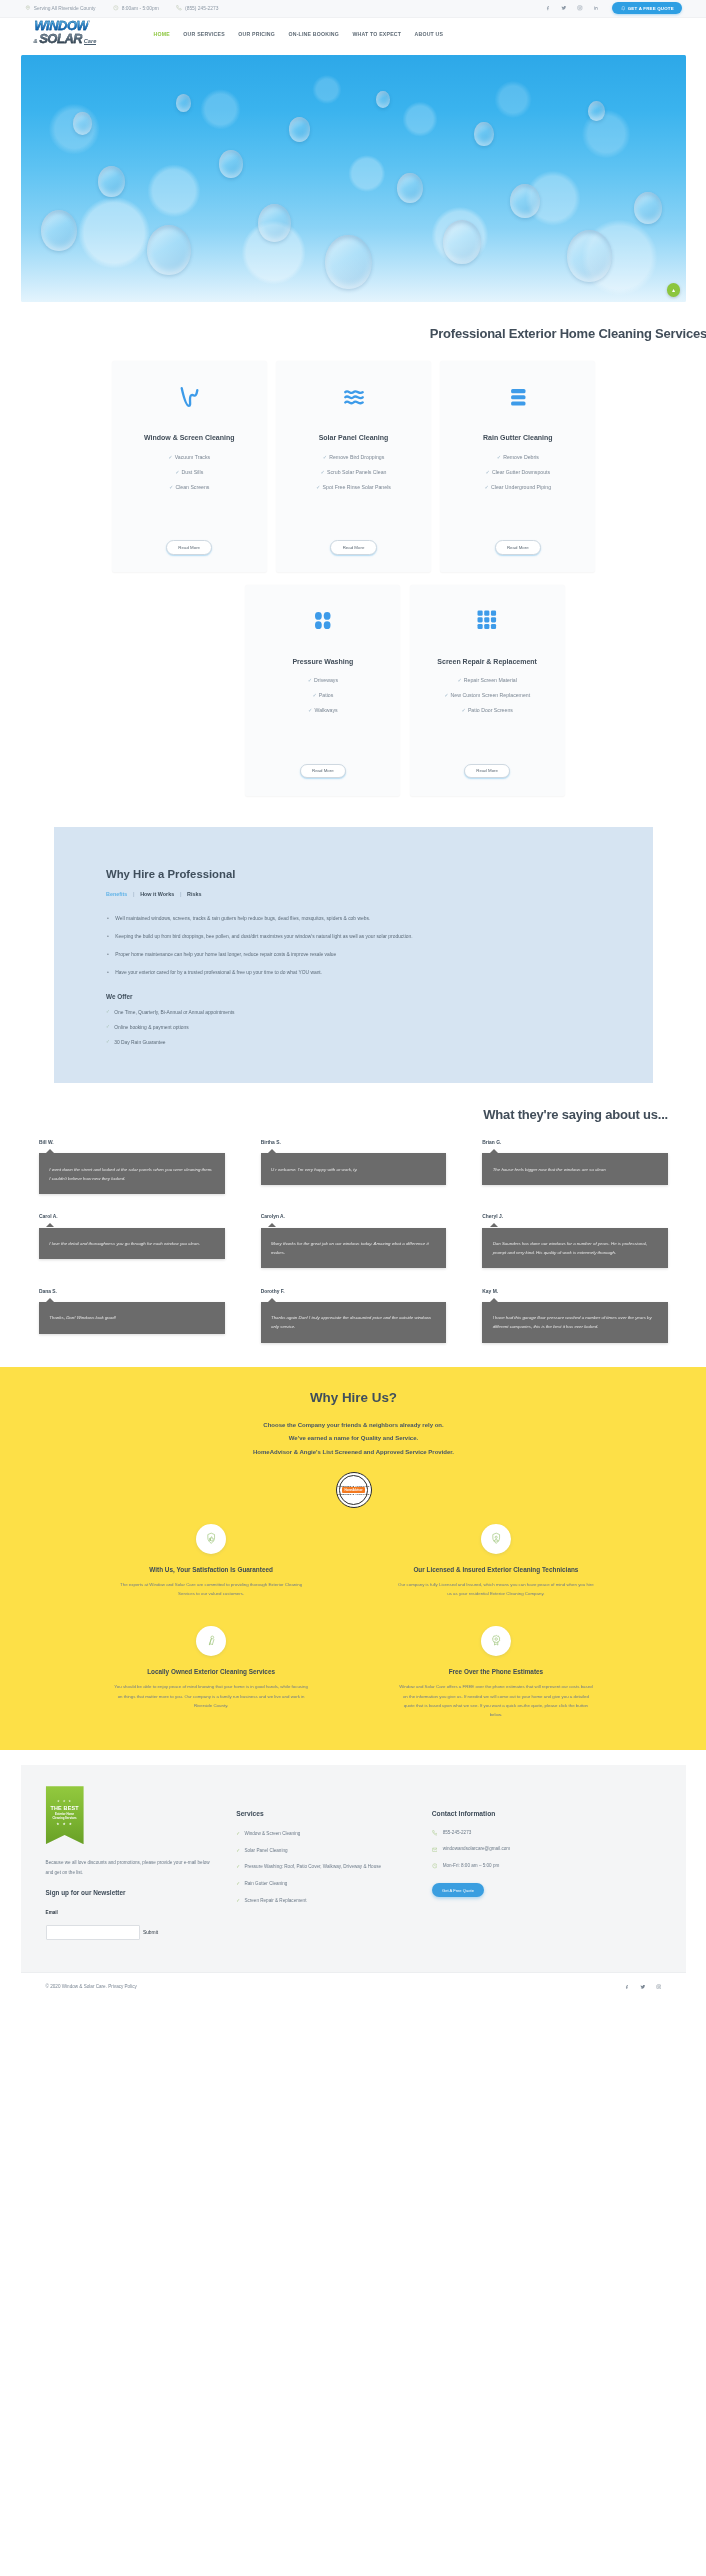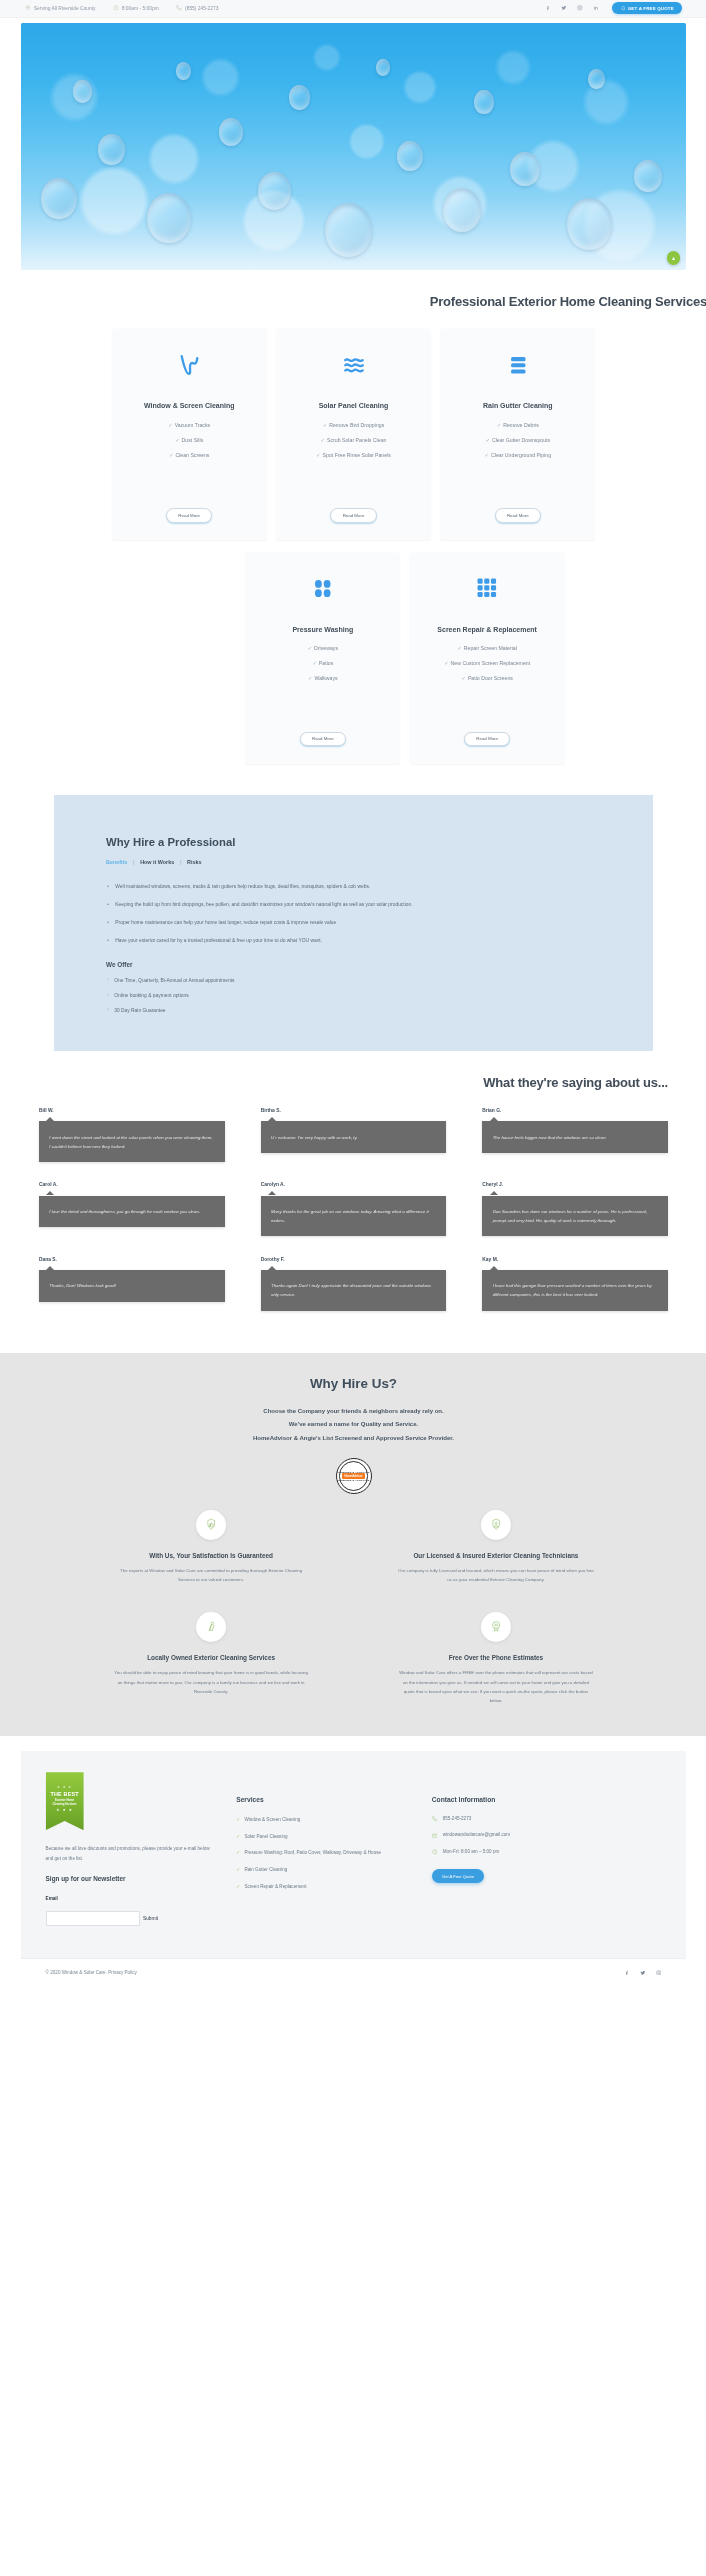--- a/index.html
+++ b/index.html
@@ -214,22 +214,22 @@
     box-shadow: 0 1px 2.6px rgba(0,0,0,.14);
   }
   .test-bubble:before {
     content: ""; position: absolute; top: -4.6px; left: 7.2px;
     border-left: 4.6px solid transparent; border-right: 4.6px solid transparent;
     border-bottom: 4.6px solid #6b6b6b;
   }
 
   
   .hireus {
-    margin-top: 42px;
-    background: #e5e5e5;
+    margin-top: 24px;
+    background: #fde047;
     padding: 23px 12px 31px;
   }
   .hireus h2 { text-align: center; font-size: 13.4px; font-weight: bold; color: #3f4e5c; margin-bottom: 14.4px; }
   .hireus .lead { text-align: center; font-size: 6px; font-weight: bold; color: #475664; line-height: 2.2; }
   .badge-wrap { display: flex; justify-content: center; margin: 13.4px 0 15.5px; }
   .ha-badge {
     width: 36px; height: 36px; border-radius: 50%;
     background: #fff; border: 1px solid #2b2b2b;
     display: flex; flex-direction: column; align-items: center; justify-content: center;
     position: relative;
@@ -368,20 +368,38 @@
     </div>
     <button class="quote-btn">
       <svg viewBox="0 0 24 24" fill="none" stroke="currentColor" stroke-width="2">
           <path d="M18 8a6 6 0 1 0-12 0c0 7-3 7-3 9h18c0-2-3-2-3-9z"></path>
           <path d="M10.3 21a2 2 0 0 0 3.4 0"></path>
         </svg>
       <span>GET A FREE QUOTE</span>
     </button>
   </div>
 
+  <div class="navbar">
+    <div class="logo">
+      <div class="l1">WINDOW</div>
+      <div class="l2row">
+        <span class="amp">&amp;</span>
+        <span class="l2">SOLAR</span>
+        <span class="care">Care</span>
+      </div>
+    </div>
+    <nav class="navmenu">
+      <a href="#" class="active">HOME</a>
+      <a href="#">OUR SERVICES</a>
+      <a href="#">OUR PRICING</a>
+      <a href="#">ON-LINE BOOKING</a>
+      <a href="#">WHAT TO EXPECT</a>
+      <a href="#">ABOUT US</a>
+    </nav>
+  </div>
 
   <div class="hero">
     <div class="drop" style="left:20.6px;  top:155px; width:36px;  height:41px;"></div>
     <div class="drop" style="left:77px; top:111px; width:27px;  height:31px;"></div>
     <div class="drop" style="left:126px; top:170px; width:44px;  height:50px;"></div>
     <div class="drop" style="left:198px; top:95px; width:24px;  height:28px;"></div>
     <div class="drop" style="left:237px; top:149px; width:33px;  height:38px;"></div>
     <div class="drop" style="left:304px; top:180px; width:47px;  height:54px;"></div>
     <div class="drop" style="left:376px; top:118px; width:26px;  height:30px;"></div>
     <div class="drop" style="left:422px; top:165px; width:38px;  height:44px;"></div>

